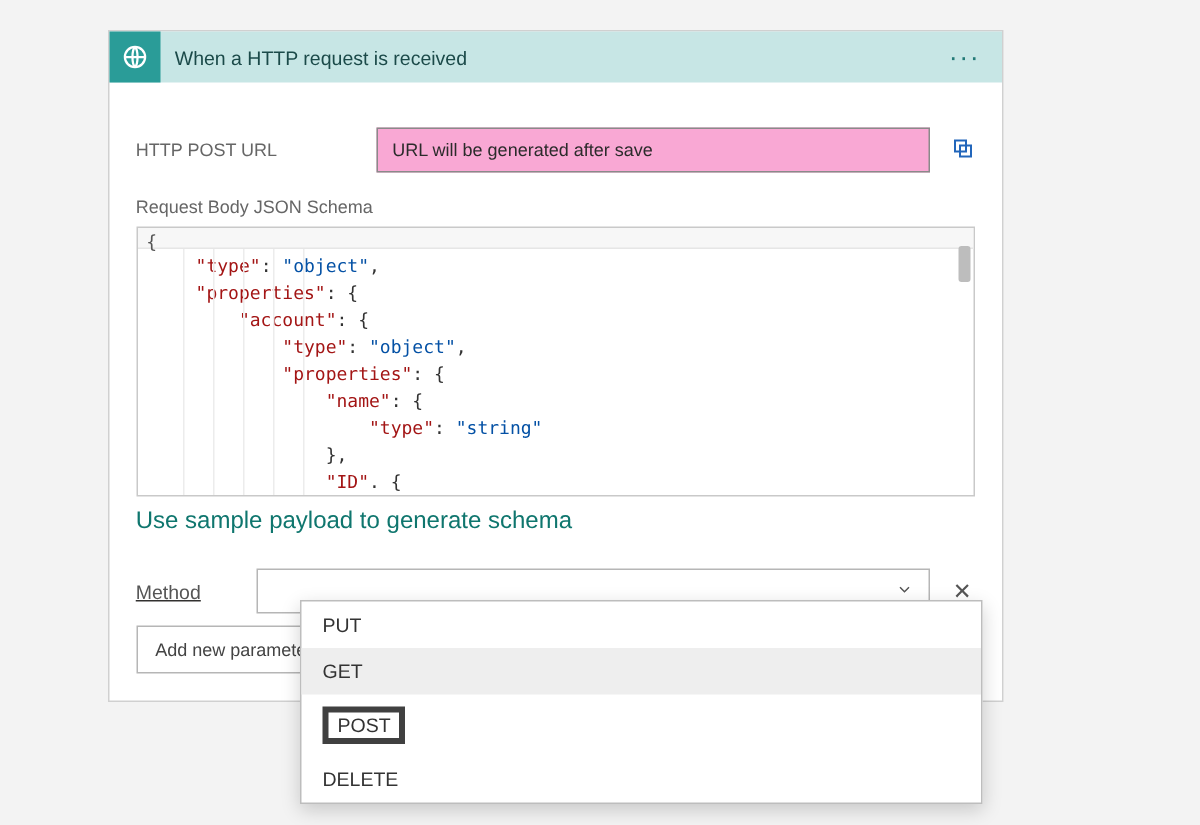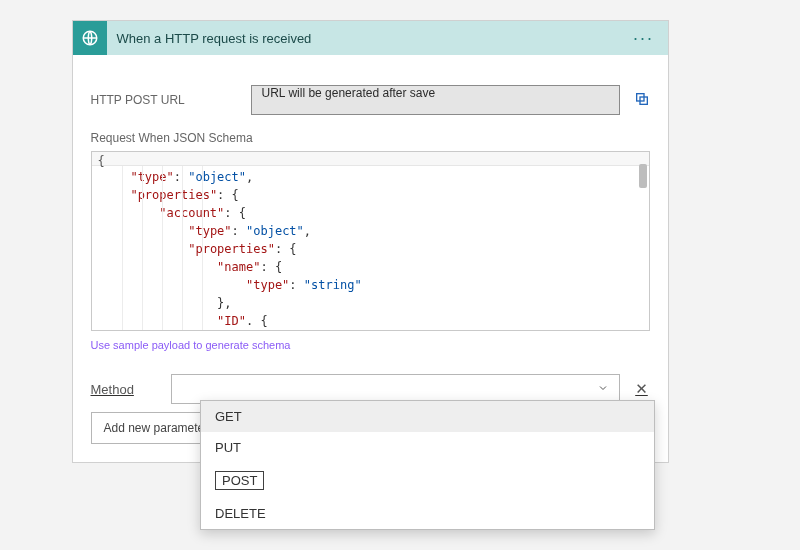--- a/index.html
+++ b/index.html
@@ -30,24 +30,24 @@
       display: flex; align-items: center; justify-content: center;
       color: #fff;
     }
     .header-title { flex: 1; padding-left: 10px; color: #1b4a49; font-size: 13px; }
     .header-menu { color: #237a77; font-size: 18px; letter-spacing: 1px; cursor: pointer; padding: 0 4px; }
     .card-body { padding: 30px 18px 18px 18px; }
     .row { display: flex; align-items: center; margin-bottom: 16px; }
     .label { width: 160px; color: #666; font-size: 12px; }
     .url-box {
       flex: 1;
-      background: #e5e5e5;
+      background: #f9a8d4;
       border: 1px solid #8a8a8a;
       height: 30px;
-      display: flex; align-items: flex-start;
+      display: flex; align-items: center;
       padding: 0 10px;
       color: #2b2b2b;
       font-size: 12px;
     }
     .copy-icon { margin-left: 14px; color: #2266bb; cursor: pointer; }
     .schema-label { color: #666; font-size: 12px; margin-bottom: 6px; }
     .schema-box {
       border: 1px solid #c9c9c9;
       width: 100%;
       height: 180px;
@@ -60,21 +60,21 @@
     }
     .schema-top { height:14px; background:#f7f7f7; border-bottom:1px solid #e6e6e6; font-family:Consolas,monospace; font-size:12px; padding:0 6px; color:#555;}
     .schema-inner { padding: 2px 0 0 10px; position: relative; }
     .guide { position:absolute; top:0; bottom:0; width:1px; background:#ececec; }
     .g1{left:30px}.g2{left:50px}.g3{left:70px}.g4{left:90px}.g5{left:110px}
     .schema-box pre { white-space: pre; }
     .k { color: #a31515; }
     .v { color: #0451a5; }
     .p { color: #333; }
     .scrollbar { position:absolute; right:2px; top:12px; width:8px; height:24px; background:#bdbdbd; border-radius:2px;}
-    .sample-link { color: #8b5cf6; font-size: 11px; margin-top: 8px; cursor: pointer; display:inline-block;}
+    .sample-link { color: #0f766e; font-size: 16px; margin-top: 8px; cursor: pointer; display:inline-block;}
     .method-row { display:flex; align-items:center; margin-top: 22px; text-decoration: underline; }
     .method-label { width: 80px; color: #555; font-size: 13px; }
     .method-select {
       flex: 1;
       border: 1px solid #b6b6b6;
       height: 30px;
       display: flex; align-items: center; justify-content: flex-end;
       padding: 0 10px;
       cursor: pointer;
       background: #fff;
@@ -96,21 +96,21 @@
       background: #fff;
       border: 1px solid #bdbdbd;
       box-shadow: 0 4px 12px rgba(0,0,0,0.18);
       width: 455px;
       left: 200px;
       top: 400px;
       z-index: 50;
     }
     .dd-item { padding: 8px 14px; font-size: 13px; color: #333; cursor: pointer; }
     .dd-item.hover { background: #eee; }
-    .dd-post { display:inline-block; border:1px solid #404040; padding:1px 6px; }
+    .dd-post { display:inline-block; border:4px solid #404040; padding:1px 6px; }
   </style>
 </head>
 <body>
 
 <div class="canvas">
   <div class="card">
     <div class="card-header">
       <div class="header-icon">
         <svg width="18" height="18" viewBox="0 0 24 24" fill="none" stroke="#fff" stroke-width="2">
           <circle cx="12" cy="12" r="9"></circle>
@@ -129,21 +129,21 @@
           <span>URL will be generated after save</span>
         </div>
         <span class="copy-icon">
           <svg width="16" height="16" viewBox="0 0 24 24" fill="none" stroke="#2266bb" stroke-width="2">
             <rect x="9" y="9" width="11" height="11"></rect>
               <rect x="4" y="4" width="11" height="11"></rect>
           </svg>
         </span>
       </div>
 
-      <div class="schema-label">Request When JSON Schema</div>
+      <div class="schema-label">Request Body JSON Schema</div>
       <div class="schema-box">
         <div class="schema-top"><span>{</span></div>
         <div class="schema-inner">
           <span class="guide g1"></span>
             <span class="guide g2"></span>
             <span class="guide g3"></span>
             <span class="guide g4"></span>
             <span class="guide g5"></span>
 <pre>    <span class="k">"type"</span><span class="p">: </span><span class="v">"object"</span><span class="p">,</span>
     <span class="k">"properties"</span><span class="p">: {</span>
@@ -180,19 +180,19 @@
                 <path d="M6 9l6 6 6-6"></path>
               </svg>
           </span>
         </div>
       </div>
 
     </div>
   </div>
 
   <div class="dropdown">
+    <div class="dd-item">PUT</div>
     <div class="dd-item hover">GET</div>
-    <div class="dd-item">PUT</div>
     <div class="dd-item"><span class="dd-post">POST</span></div>
     <div class="dd-item">DELETE</div>
 
   </div>
 </div>
 
 </body></html>

